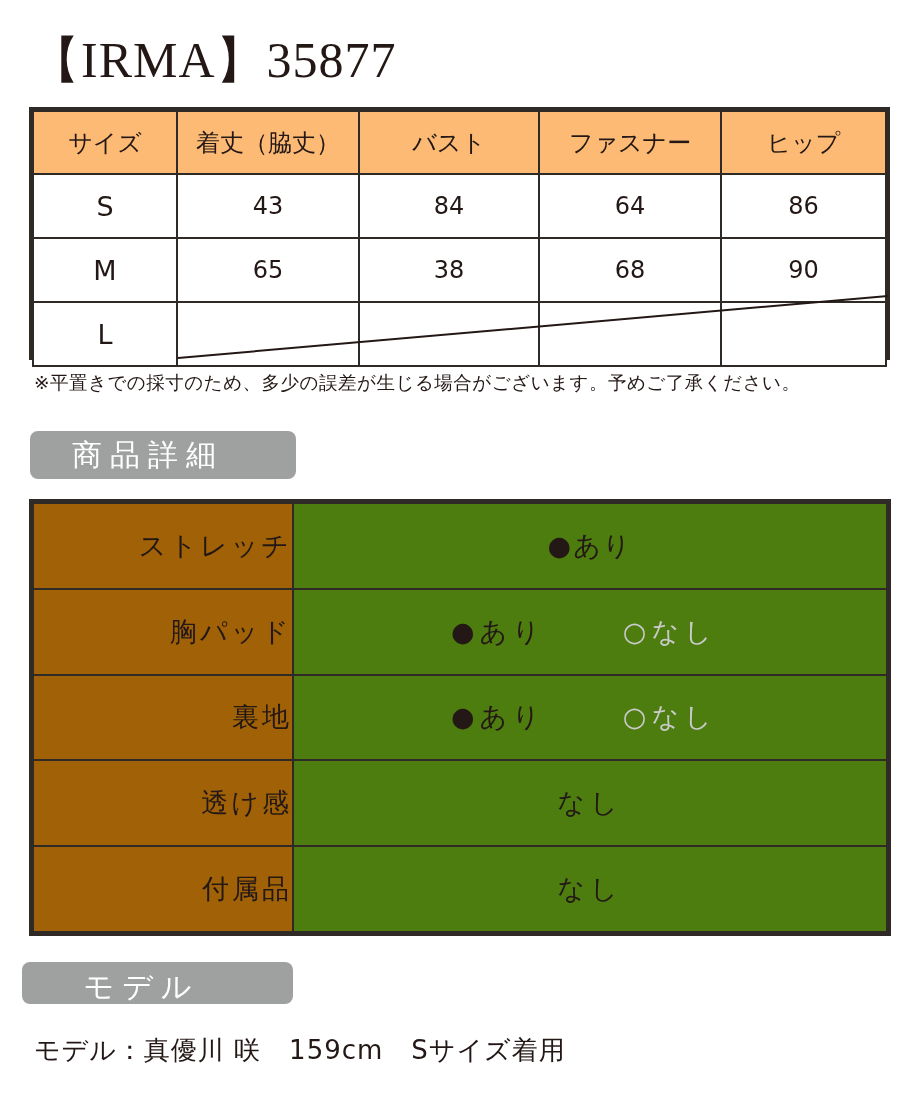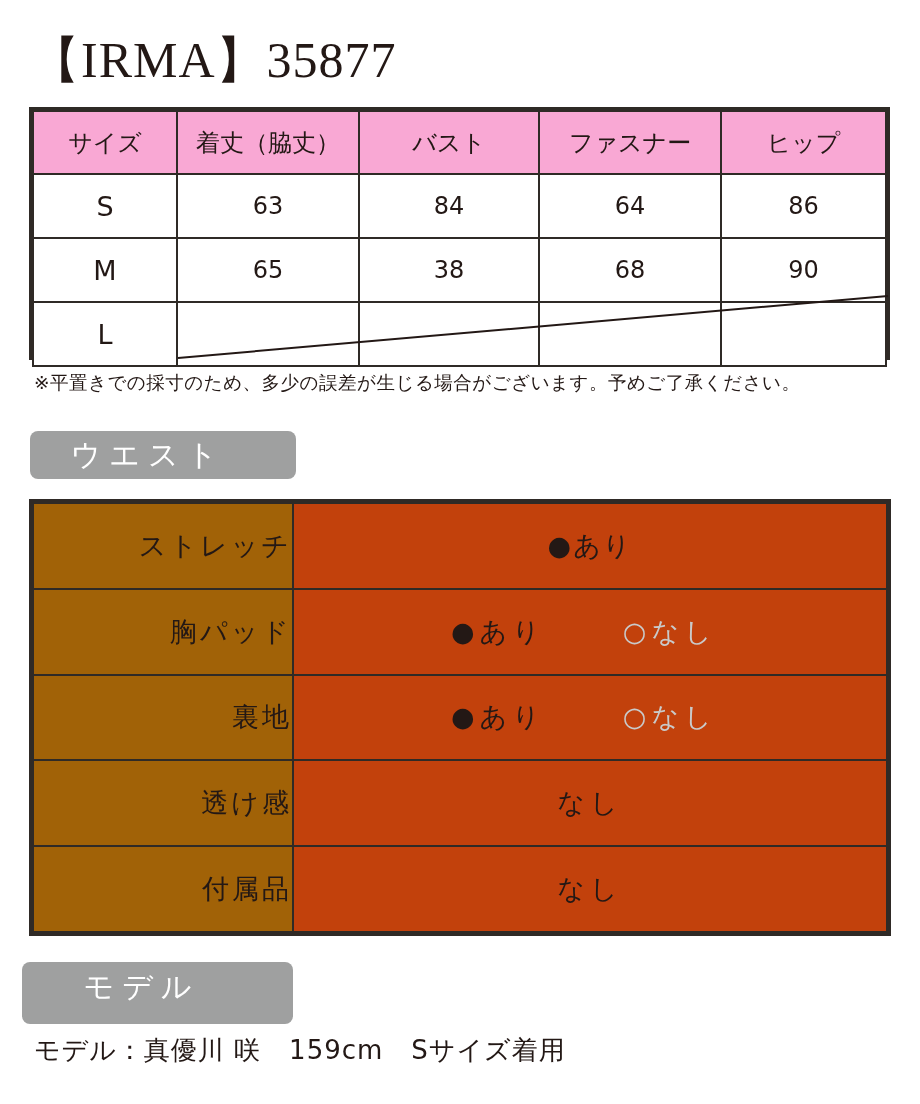--- a/index.html
+++ b/index.html
@@ -6,40 +6,40 @@
     body { width: 920px; height: 1104px; position: relative; overflow: hidden;
            font-family: "DejaVu Sans", "Liberation Sans", sans-serif; color: #231815; }
     .title { position: absolute; left: 30px; top: 30px; font-family: "Liberation Serif", "DejaVu Serif", serif;
              font-size: 50px; line-height: 60px; color: #231815; letter-spacing: 1px; }
     
     .size-table { position: absolute; left: 29px; top: 107px; width: 861px; height: 253px;
                   border: 3px solid #2f2a26; box-sizing: border-box; border-collapse: collapse; }
     .size-table table { width: 100%; height: 100%; border-collapse: collapse; table-layout: fixed; }
     .size-table td, .size-table th { border: 2px solid #2f2a26; text-align: center; font-weight: normal;
                   font-size: 24px; color: #231815; padding: 0; }
-    .size-table th { background: #f9a8d4; height: 61px; }
+    .size-table th { background: #fdba74; height: 61px; }
     .size-table td { height: 62px; background: #fff; }
     .size-table .col0 { width: 142px; }
     .size-table .col1 { width: 180px; }
     .size-table .col2 { width: 178px; }
     .size-table .col3 { width: 180px; }
     .size-table .size-label { font-size: 27px; }
     .diag { position: absolute; left: 0; top: 0; pointer-events: none; }
     .note { position: absolute; left: 34px; top: 370px; font-size: 18.5px; color: #231815; letter-spacing: 0.5px; white-space: nowrap; }
     .section-label { position: absolute; background: #9fa0a0; color: #ffffff; border-radius: 8px;
                      font-size: 30px; letter-spacing: 8px; text-align: center; }
     .sec1 { left: 30px; top: 431px; width: 266px; height: 48px; line-height: 48px; padding-right: 30px; box-sizing: border-box; }
-    .sec2 { left: 22px; top: 962px; width: 271px; height: 62px; line-height: 49px; padding-right: 32px; box-sizing: border-box; }
+    .sec2 { left: 22px; top: 962px; width: 271px; height: 42px; line-height: 49px; padding-right: 32px; box-sizing: border-box; }
     
     .detail-table { position: absolute; left: 29px; top: 499px; width: 862px; height: 437px;
                     border: 3px solid #2f2a26; box-sizing: border-box; }
     .detail-table table { width: 100%; height: 100%; border-collapse: collapse; table-layout: fixed; }
     .detail-table td { border: 2px solid #2f2a26; height: 71px; font-size: 27px; padding: 0; }
     .detail-table td.lbl { background: #a16207; width: 258px; text-align: right; letter-spacing: 3px; color: #231815; }
-    .detail-table td.val { background: #c2410c; position: relative; }
+    .detail-table td.val { background: #4d7c0f; position: relative; }
     .opts { display: flex; align-items: center; height: 100%; letter-spacing: 5px; }
     .opt { white-space: nowrap; }
     .opt.on { color: #231815; }
     .opt.off { color: #c9caca; }
     .model { position: absolute; left: 34px; top: 1033px; font-size: 26px; color: #231815; white-space: nowrap; letter-spacing: 1px; }
     .model span { margin-right: 28px; }
   </style>
 </head>
 <body>
 
@@ -50,21 +50,21 @@
     <tbody>
         <tr>
       <th class="col0">サイズ</th>
       <th class="col1">着丈（脇丈）</th>
       <th class="col2">バスト</th>
       <th class="col3">ファスナー</th>
       <th>ヒップ</th>
     </tr>
     <tr>
       <td class="size-label">S</td>
-      <td>63</td>
+      <td>43</td>
       <td>84</td>
       <td>64</td>
       <td>86</td>
     </tr>
     <tr>
       <td class="size-label">M</td>
       <td>65</td>
       <td>38</td>
       <td>68</td>
       <td>90</td>
@@ -78,21 +78,21 @@
     </tr>
   </tbody>
     </table>
 </div>
 <svg class="diag" width="920" height="400">
   <line x1="178" y1="358" x2="888" y2="296" stroke="#231815" stroke-width="2"></line>
 </svg>
 
 <div class="note">※平置きでの採寸のため、多少の誤差が生じる場合がございます。予めご了承ください。</div>
 
-<div class="section-label sec1">ウエスト</div>
+<div class="section-label sec1">商品詳細</div>
 
 <div class="detail-table">
   <table>
     <tbody>
         <tr>
       <td class="lbl">ストレッチ</td>
       <td class="val">
         <div class="opts" style="justify-content:center; padding-left:0;">
           <span class="opt on" style="letter-spacing:2px;">●あり</span>
         </div>

